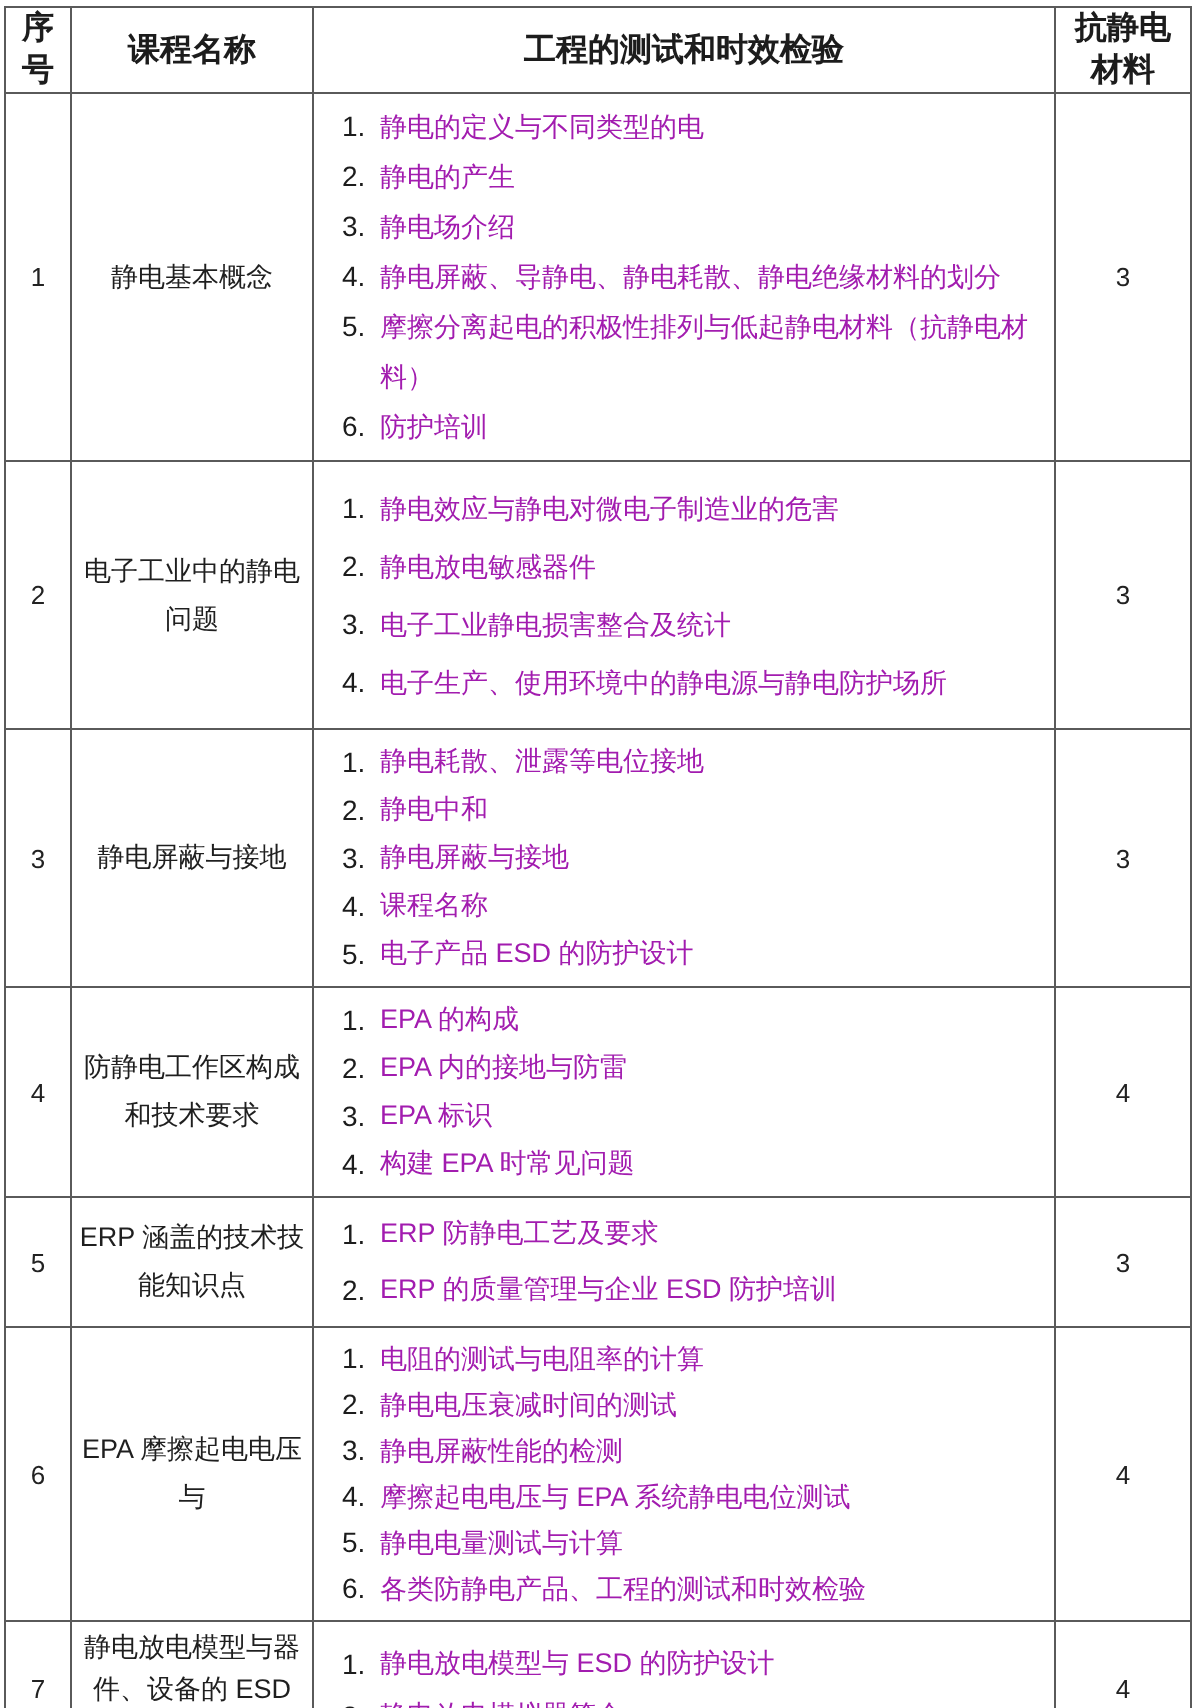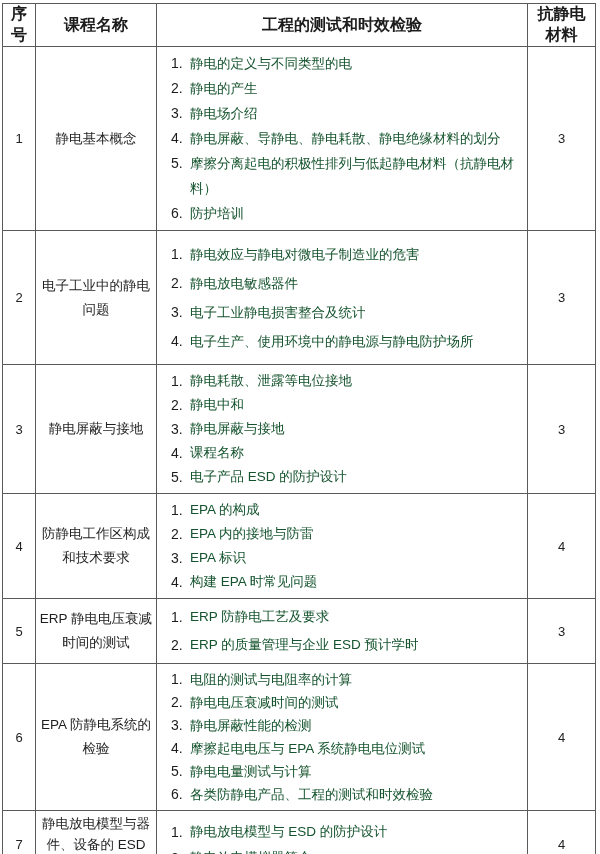--- a/index.html
+++ b/index.html
@@ -67,21 +67,21 @@
   }
   .pnum {
     flex: 0 0 19px;
     width: 19px;
     font-size: 14px;
     color: #1c1c1c;
   }
   .ptxt {
     font-size: 13.5px;
     max-width: 328px;
-    color: #14532d;
+    color: #a21caf;
   }
   
   tbody tr:nth-child(1) { height: 175px; }
   tbody tr:nth-child(2) { height: 134px; }
   tbody tr:nth-child(3) { height: 122px; }
   tbody tr:nth-child(4) { height: 97px;  }
   tbody tr:nth-child(5) { height: 60px;  }
   tbody tr:nth-child(6) { height: 140px; }
   tbody tr:nth-child(7) { height: 66px;  }
   
@@ -225,39 +225,39 @@
                 <span class="pnum">4.</span>
                 <span class="ptxt">构建 EPA 时常见问题</span>
               </div>
             </div>
     </td>
     <td class="hours">4</td>
   </tr>
 
   <tr>
     <td class="no">5</td>
-    <td class="course">ERP 静电电压衰减时间的测试</td>
+    <td class="course">ERP 涵盖的技术技能知识点</td>
     <td class="points">
       <div class="plist">
               <div class="point">
                 <span class="pnum">1.</span>
                 <span class="ptxt">ERP 防静电工艺及要求</span>
               </div>
               <div class="point">
                 <span class="pnum">2.</span>
-                <span class="ptxt">ERP 的质量管理与企业 ESD 预计学时</span>
+                <span class="ptxt">ERP 的质量管理与企业 ESD 防护培训</span>
               </div>
             </div>
     </td>
     <td class="hours">3</td>
   </tr>
 
   <tr>
     <td class="no">6</td>
-    <td class="course">EPA 防静电系统的检验</td>
+    <td class="course">EPA 摩擦起电电压与</td>
     <td class="points">
       <div class="plist">
               <div class="point">
                 <span class="pnum">1.</span>
                 <span class="ptxt">电阻的测试与电阻率的计算</span>
               </div>
               <div class="point">
                 <span class="pnum">2.</span>
                 <span class="ptxt">静电电压衰减时间的测试</span>
               </div>

